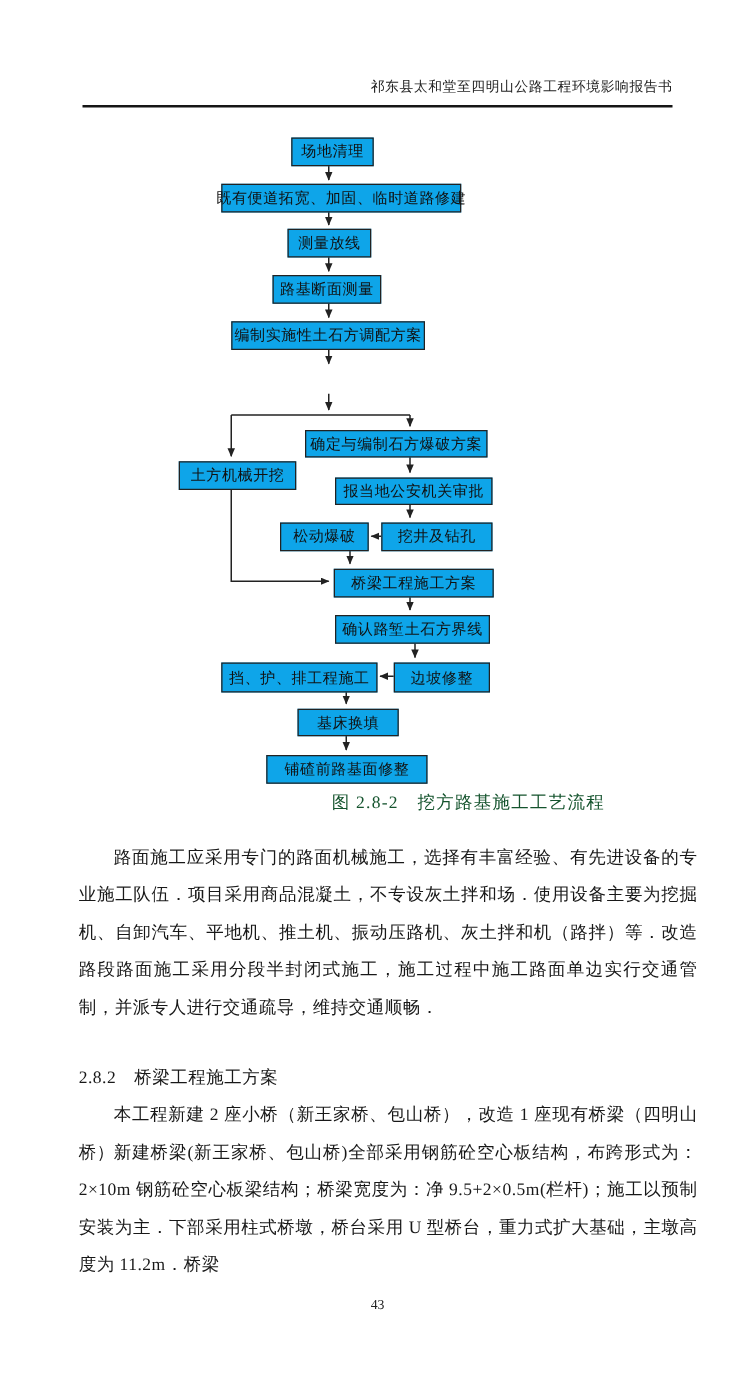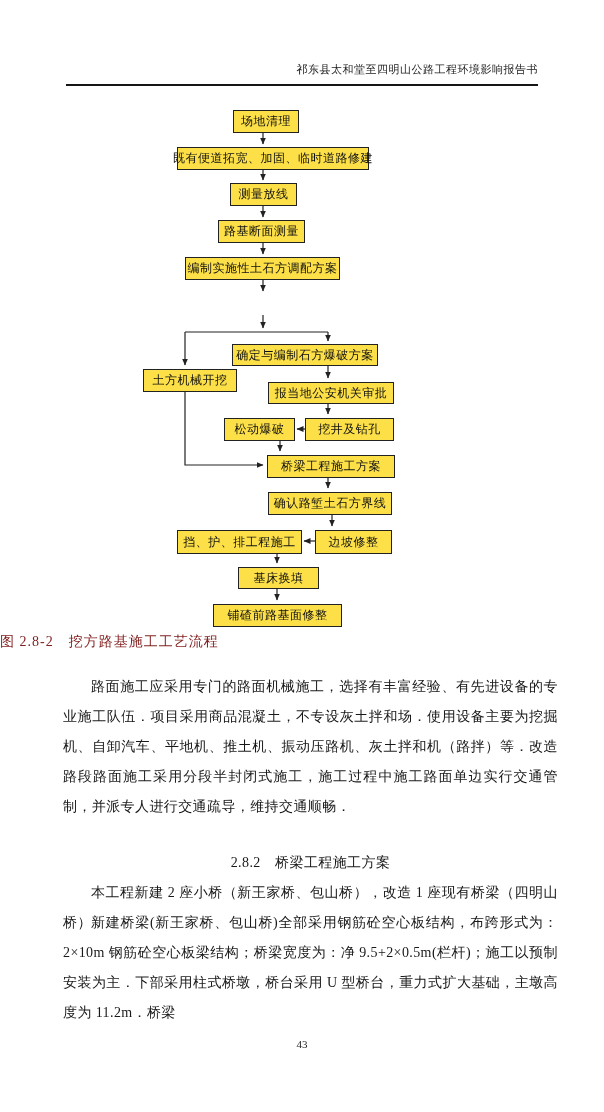--- a/index.html
+++ b/index.html
@@ -9,36 +9,36 @@
   }
   
   .hdr{
     position:absolute;left:66px;top:62px;width:472px;text-align:right;
     font-size:11px;letter-spacing:0.5px;color:#222;
   }
   .hdr-rule{position:absolute;left:66px;top:84px;width:472px;height:2px;background:#151515;}
   
   .fc-svg{position:absolute;left:0;top:0;pointer-events:none;}
   .fc-box{
-    position:absolute;border:1px solid #222;background:#fde047;
+    position:absolute;border:1px solid #222;background:#0ea5e9;
     display:flex;align-items:center;justify-content:center;
     font-size:12px;letter-spacing:0.5px;white-space:nowrap;color:#111;
   }
   .fc-caption{
-    position:absolute;left:0;top:633px;width:484px;text-align:left;
-    font-size:14px;letter-spacing:1px;color:#7f1d1d;
+    position:absolute;left:0;top:633px;width:484px;text-align:right;
+    font-size:14px;letter-spacing:1px;color:#14532d;
   }
   
   .txt{
     position:absolute;left:63px;width:495px;margin:0;
     font-size:14px;line-height:30px;letter-spacing:0.4px;text-align:justify;color:#181818;
   }
   .indent{text-indent:2em;}
   .subhead{text-indent:2em;text-align:left;}
-  .sechead{text-align:center;}
+  .sechead{text-align:left;}
   .footer{
     position:absolute;left:0;top:1038px;width:604px;text-align:center;
     font-size:11px;color:#222;
   }
 </style>
 </head>
 <body>
 
 <div class="page">
 
@@ -74,21 +74,21 @@
       <line x1="277" y1="552" x2="277" y2="563" marker-end="url(#ah)"></line>
       <line x1="277" y1="587" x2="277" y2="600" marker-end="url(#ah)"></line>
     </g>
   </svg>
 
   <div class="fc-box" style="left:233px;top:110px;width:64px;height:21px">场地清理</div>
   <div class="fc-box" style="left:177px;top:147px;width:190px;height:21px">既有便道拓宽、加固、临时道路修建</div>
   <div class="fc-box" style="left:230px;top:183px;width:65px;height:21px">测量放线</div>
   <div class="fc-box" style="left:218px;top:220px;width:85px;height:21px">路基断面测量</div>
   <div class="fc-box" style="left:185px;top:257px;width:153px;height:21px">编制实施性土石方调配方案</div>
-  <div class="fc-box" style="left:232px;top:344px;width:144px;height:20px">确定与编制石方爆破方案</div>
+  <div class="fc-box" style="left:244px;top:344px;width:144px;height:20px">确定与编制石方爆破方案</div>
   <div class="fc-box" style="left:143px;top:369px;width:92px;height:21px">土方机械开挖</div>
   <div class="fc-box" style="left:268px;top:382px;width:124px;height:20px">报当地公安机关审批</div>
   <div class="fc-box" style="left:224px;top:418px;width:69px;height:21px">松动爆破</div>
   <div class="fc-box" style="left:305px;top:418px;width:87px;height:21px">挖井及钻孔</div>
   <div class="fc-box" style="left:267px;top:455px;width:126px;height:21px">桥梁工程施工方案</div>
   <div class="fc-box" style="left:268px;top:492px;width:122px;height:21px">确认路堑土石方界线</div>
   <div class="fc-box" style="left:177px;top:530px;width:123px;height:22px">挡、护、排工程施工</div>
   <div class="fc-box" style="left:315px;top:530px;width:75px;height:22px">边坡修整</div>
   <div class="fc-box" style="left:238px;top:567px;width:79px;height:20px">基床换填</div>
   <div class="fc-box" style="left:213px;top:604px;width:127px;height:21px">铺碴前路基面修整</div>

